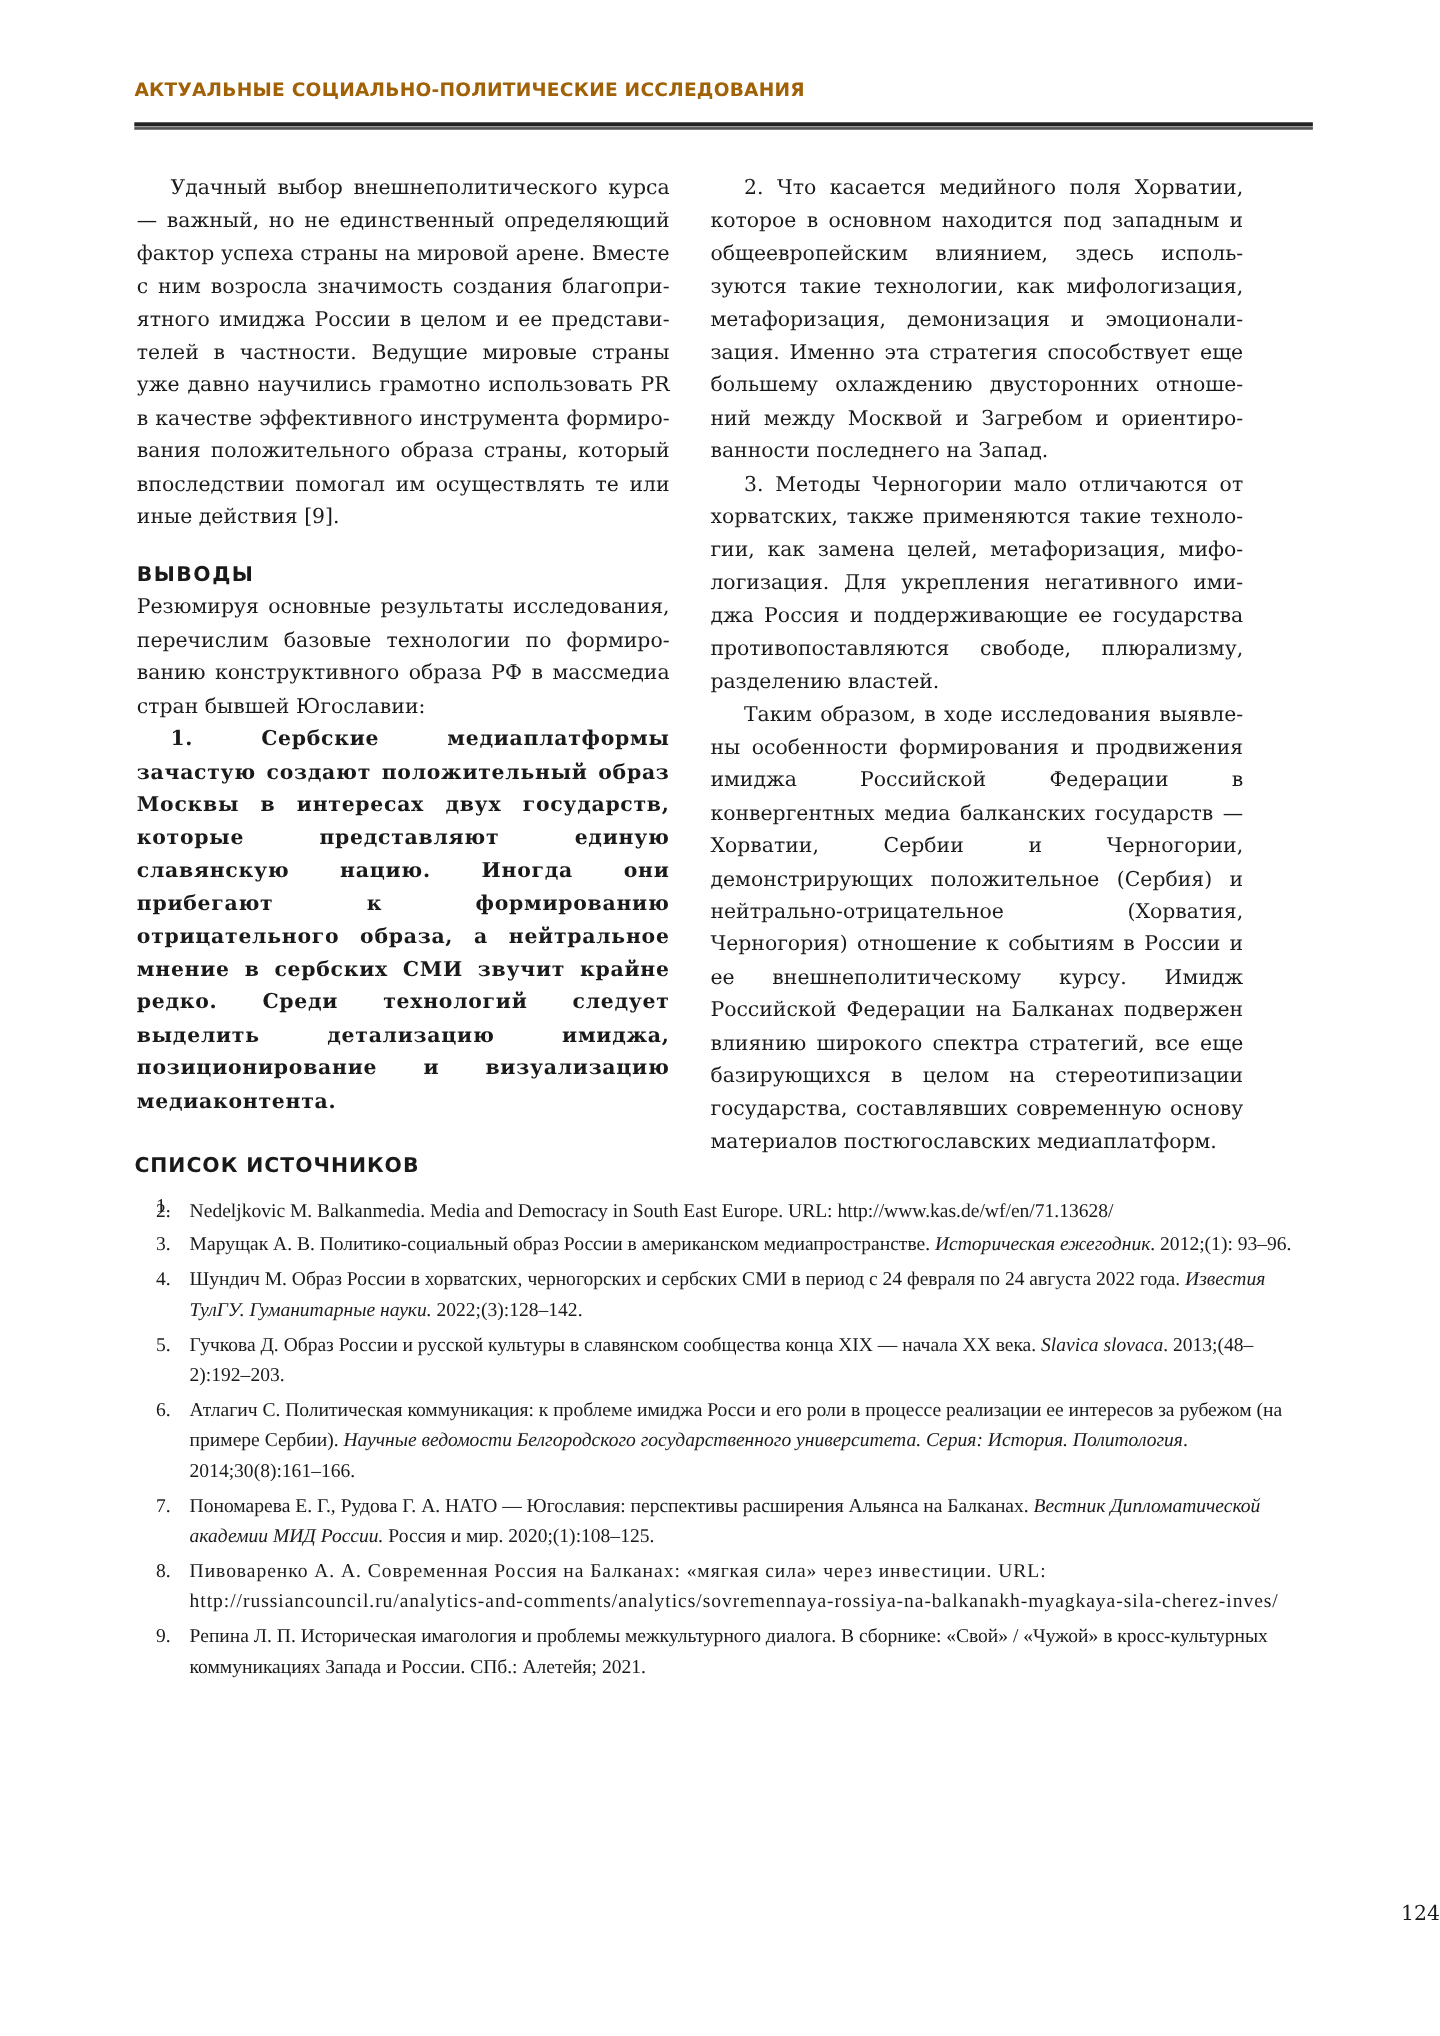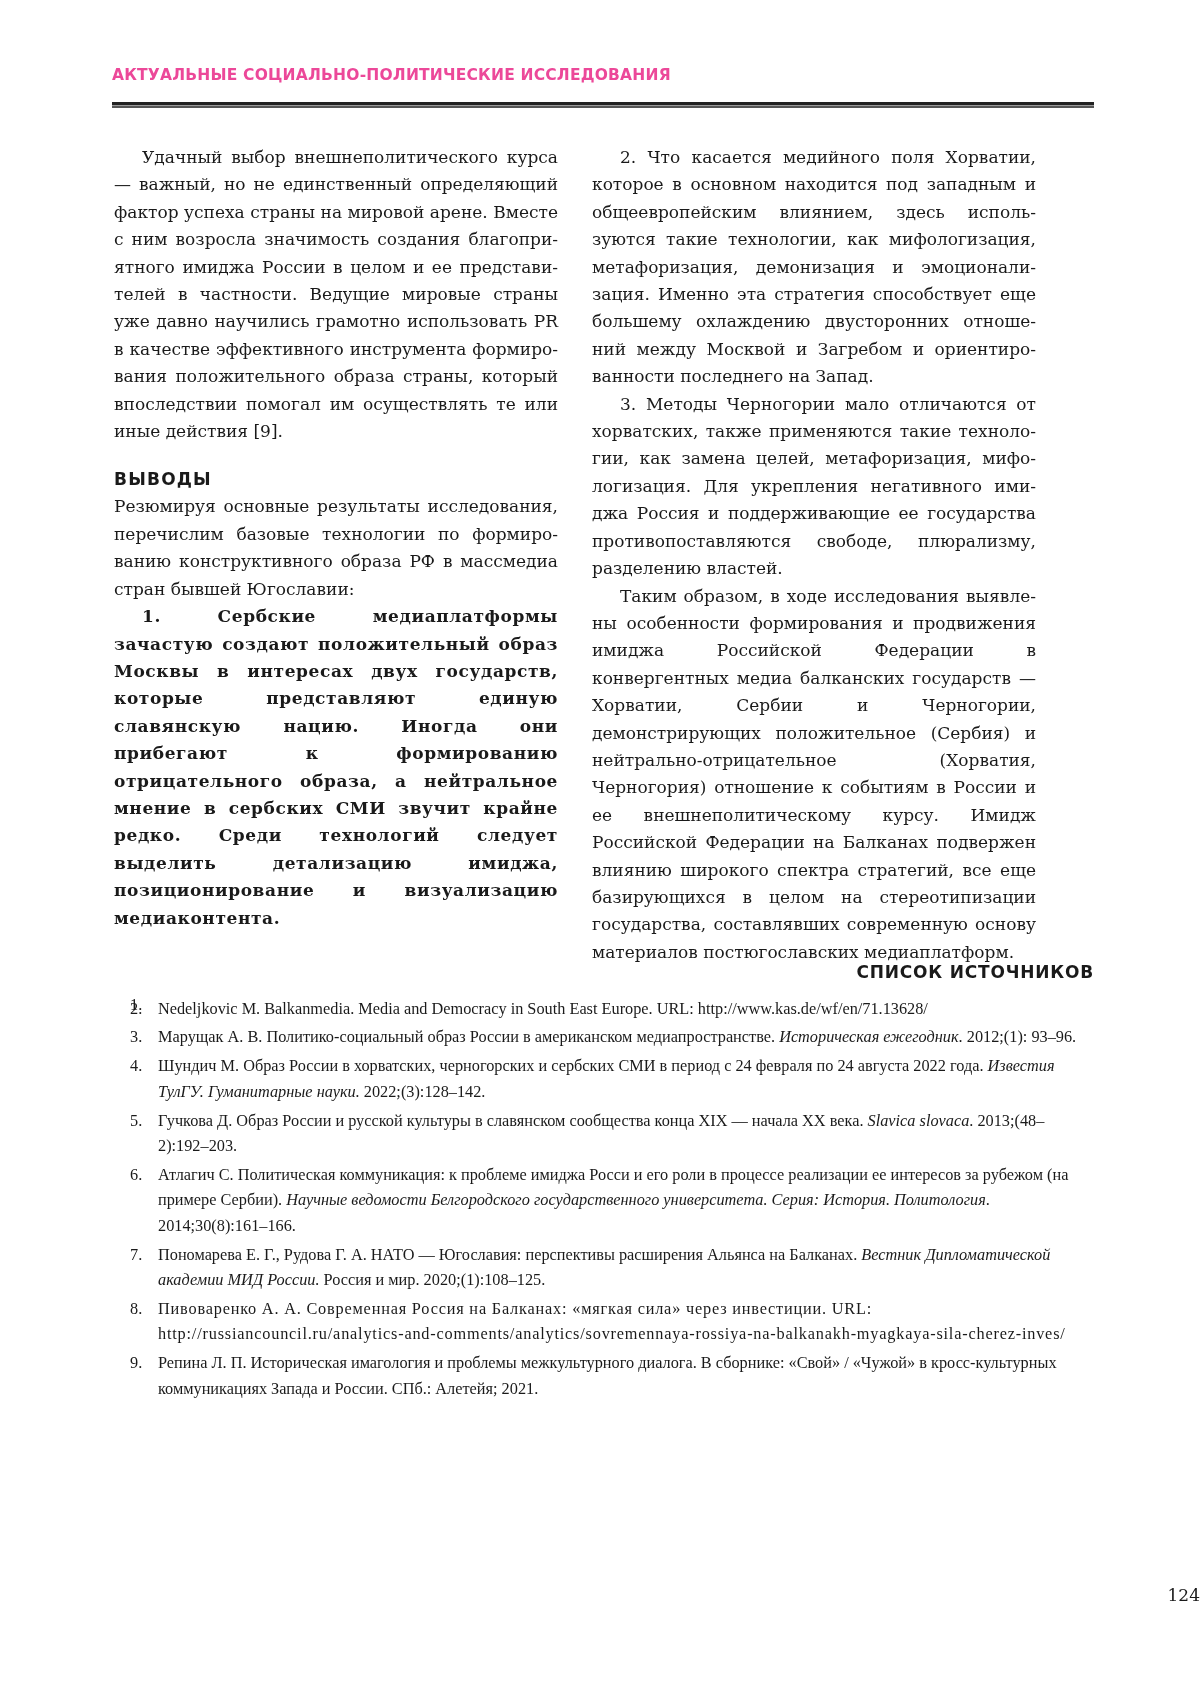--- a/index.html
+++ b/index.html
@@ -1,20 +1,20 @@
 <!DOCTYPE html>
 <html><head>
 <meta charset="utf-8">
 <style>
   html, body { margin: 0; padding: 0; background: #ffffff; }
   body { width: 1200px; height: 1697px; position: relative; overflow: hidden; color: #1a1a1a; }
   .running-head {
     position: absolute; left: 112px; top: 66px;
     font-family: "DejaVu Sans", sans-serif; font-weight: bold; font-size: 15.5px;
-    letter-spacing: 0.2px; color: #ec4899;
+    letter-spacing: 0.2px; color: #a16207;
   }
   .head-rule {
     position: absolute; left: 112px; width: 982px; top: 102px; height: 6px;
     border-top: 3px solid #222; border-bottom: 2px solid #555;
     background: #9a9a9a; box-sizing: border-box;
   }
   .col {
     position: absolute; top: 144px; width: 444px;
     font-family: "DejaVu Serif", serif; font-size: 17px; line-height: 27.4px;
     text-align: justify; hyphens: manual;
@@ -24,21 +24,21 @@
   .col p { margin: 0; text-indent: 0; }
   .col p.indent { text-indent: 28px; }
   .section-title {
     font-family: "DejaVu Sans", sans-serif; font-weight: bold; font-size: 17px;
     text-align: left; letter-spacing: 1.2px; margin: 21px 0 0 0; line-height: 27px;
   }
   .spaced { letter-spacing: 0.6px; word-spacing: 1px; font-weight: bold; }
   .refs-title {
     position: absolute; left: 112px; width: 982px; top: 962px;
     font-family: "DejaVu Sans", sans-serif; font-weight: bold; font-size: 17px;
-    text-align: right; letter-spacing: 0.8px;
+    text-align: left; letter-spacing: 0.8px;
   }
   .refs {
     position: absolute; left: 130px; width: 964px; top: 992px;
     margin: 0; padding: 0; list-style: none;
     font-family: "Liberation Serif", serif; font-size: 16.3px; line-height: 25.4px;
   }
   .refs li { position: relative; padding-left: 28px; margin-bottom: 3.5px; }
   .refs li .num { position: absolute; left: 0; top: 0; }
   .refs li .it { font-style: italic; }
   .refs li .wide { letter-spacing: 0.8px; }

